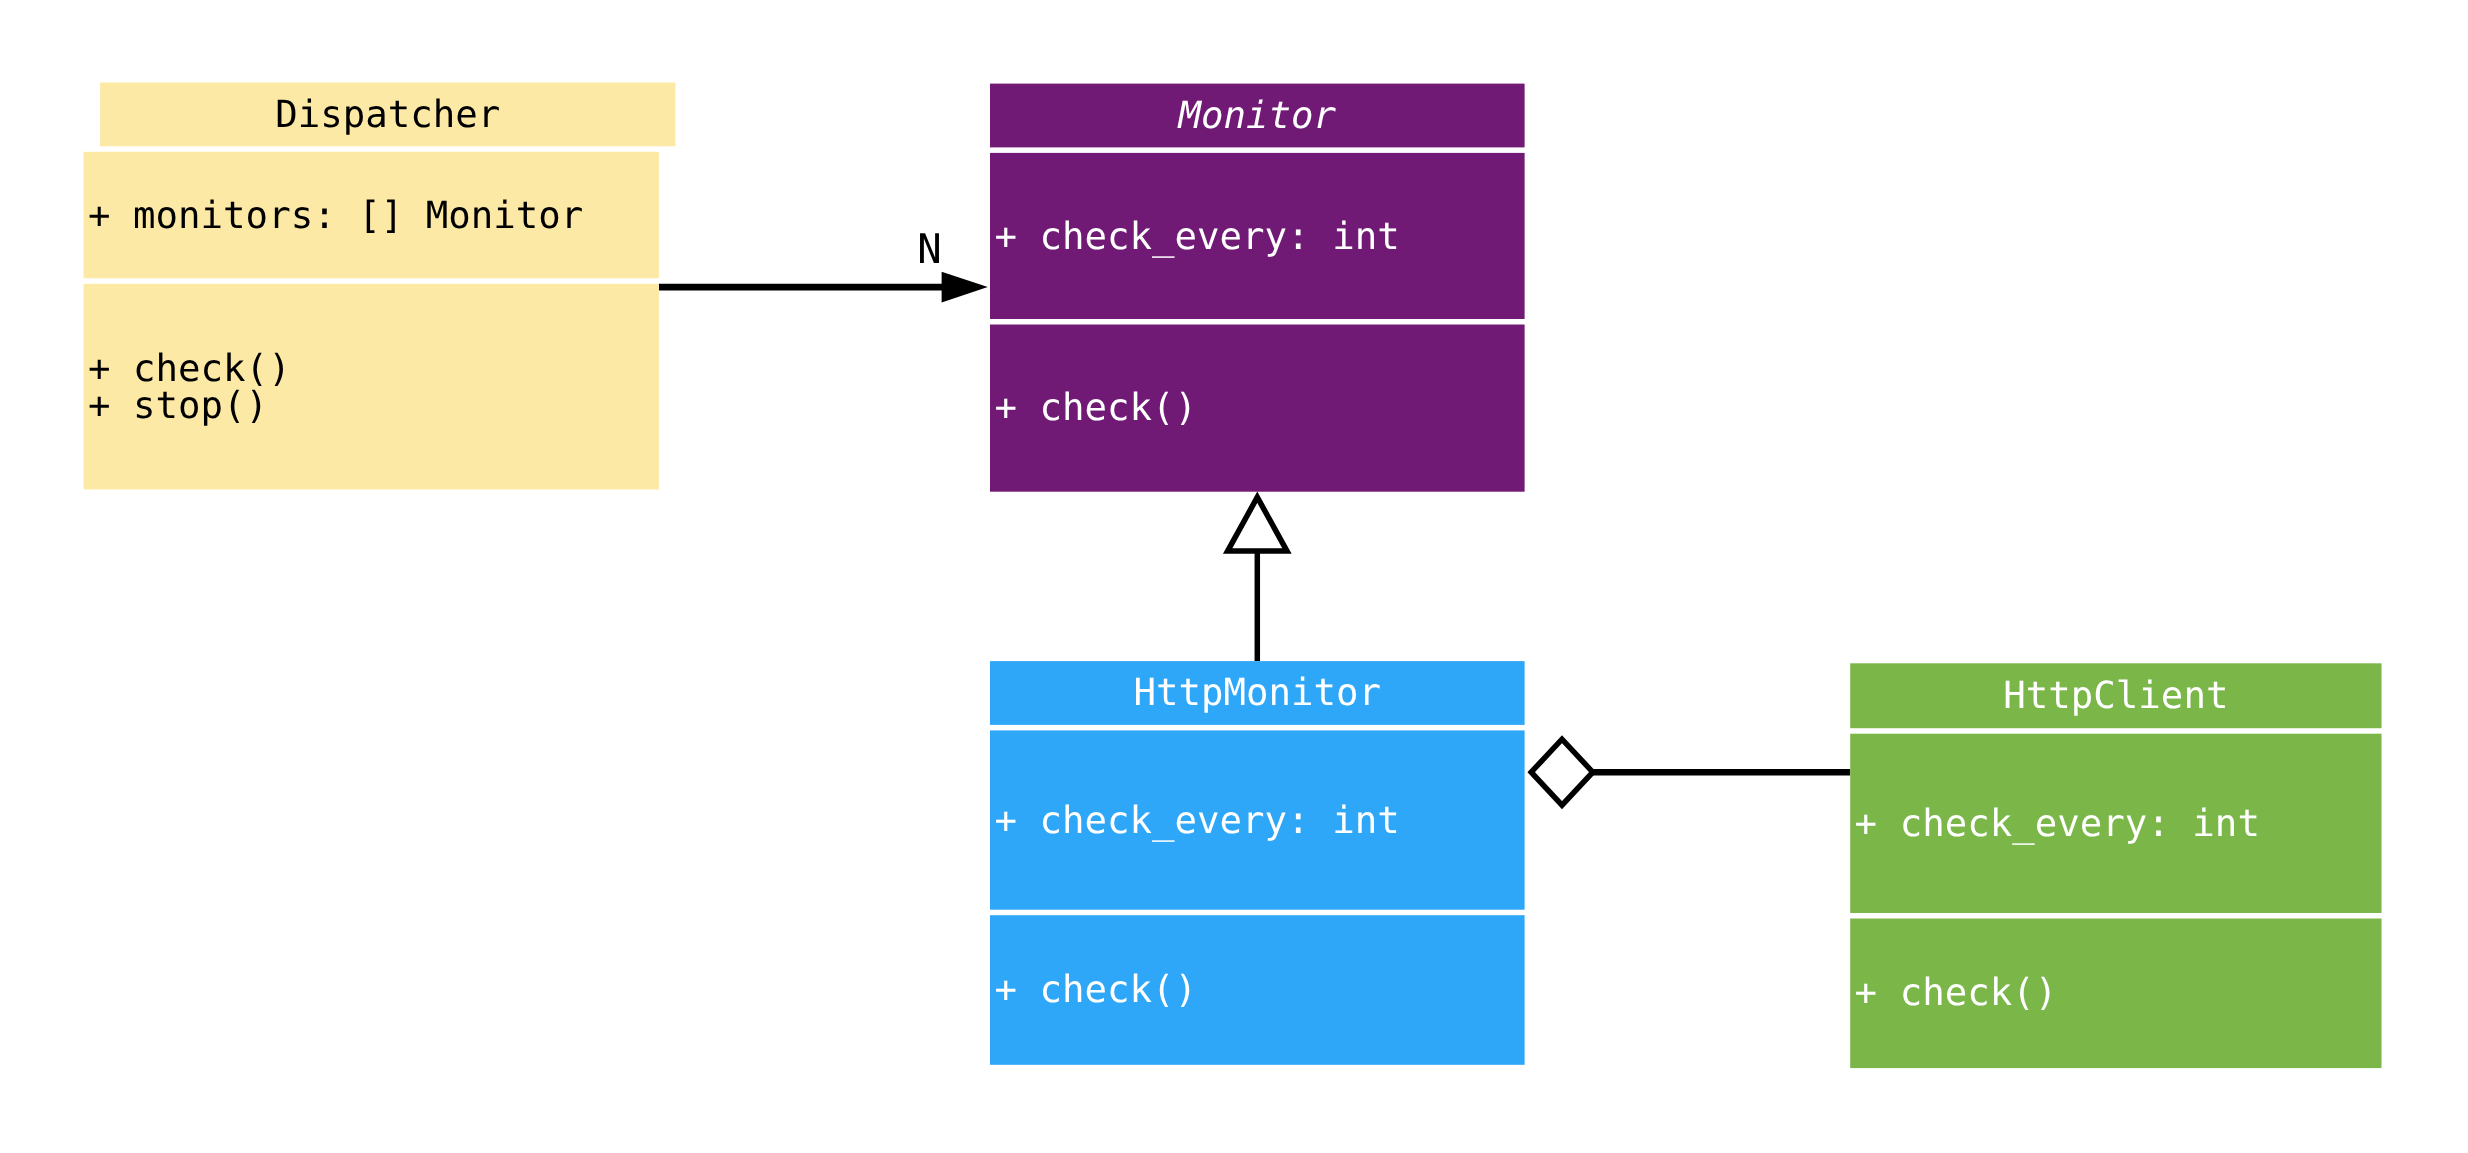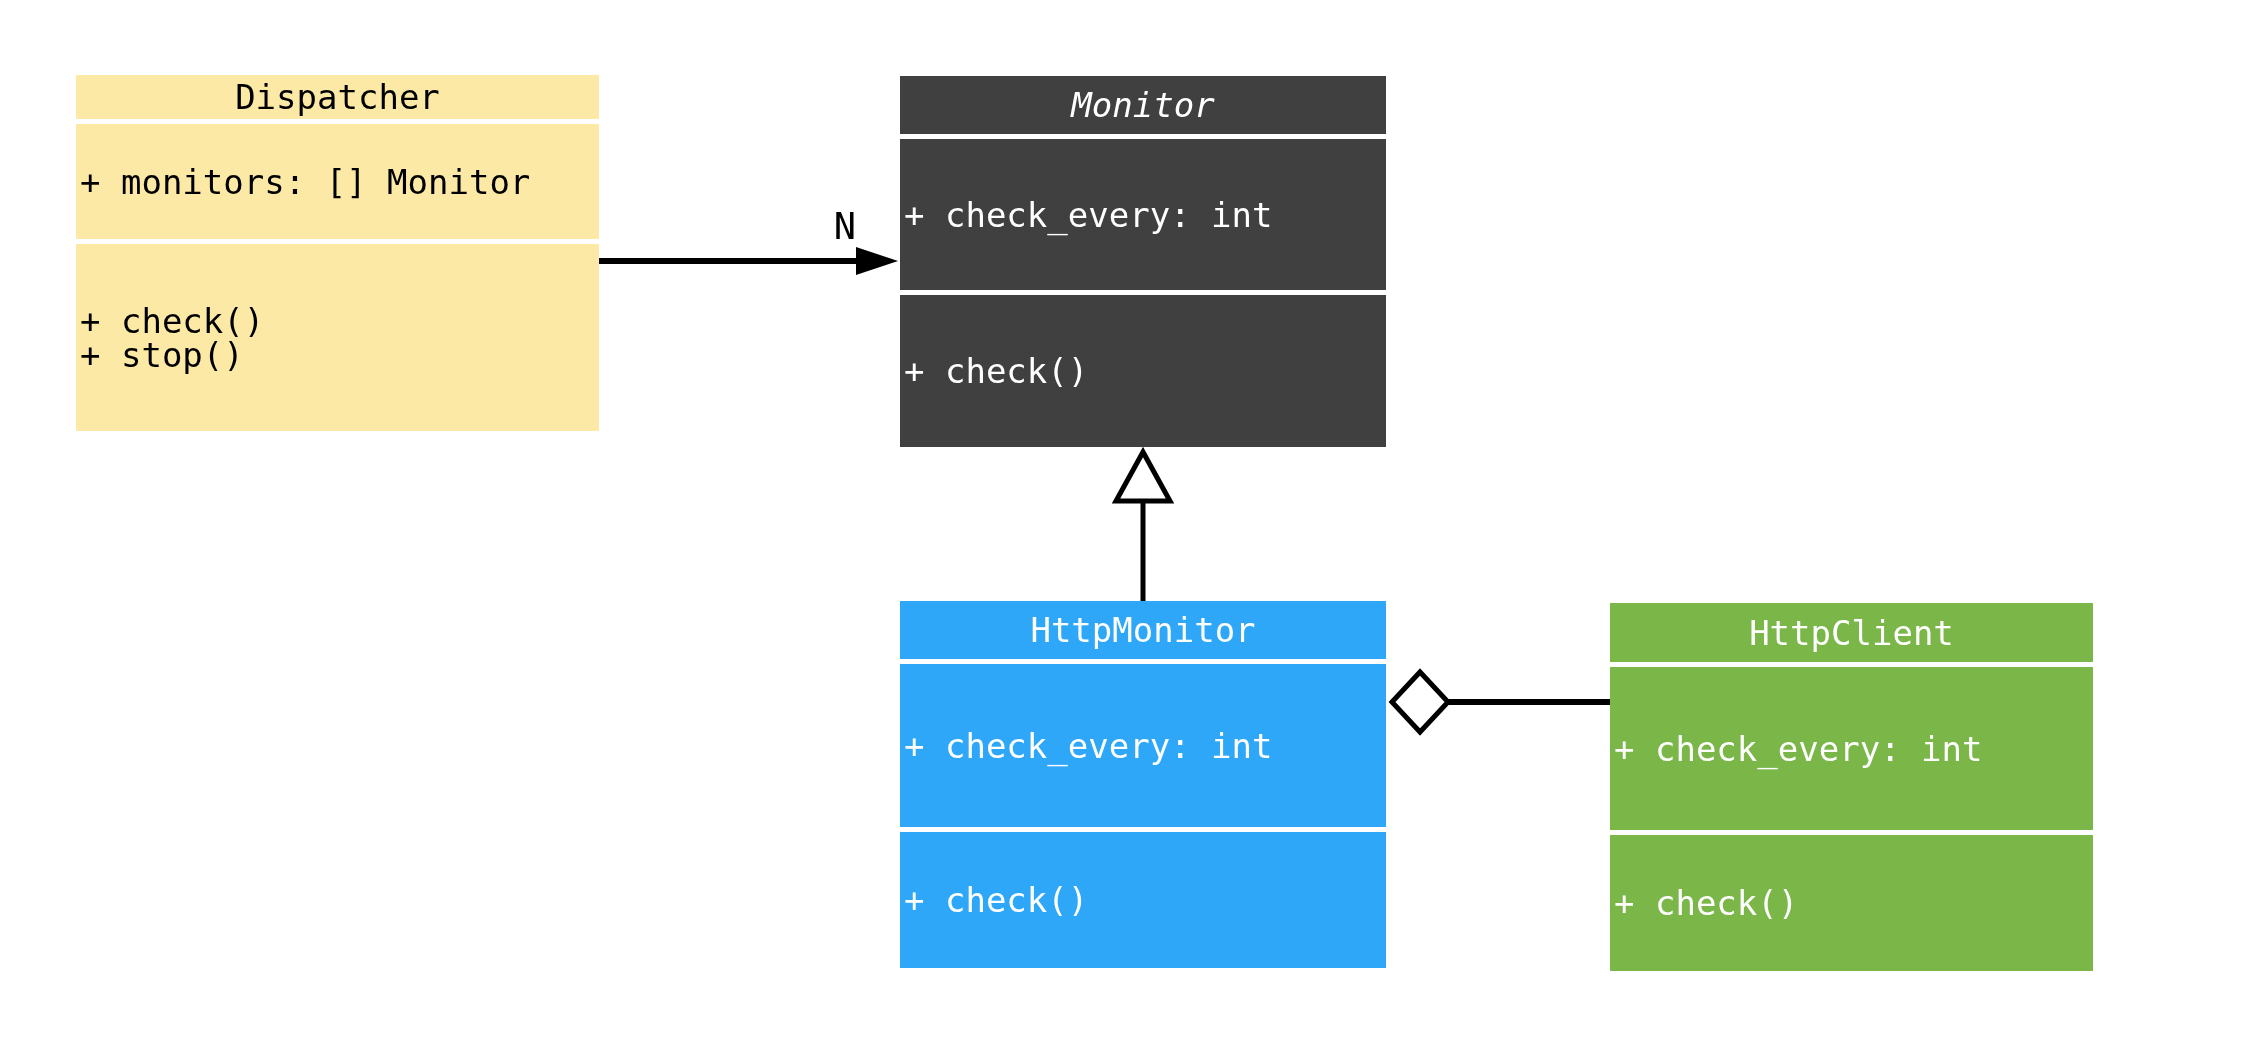--- a/index.html
+++ b/index.html
@@ -37,37 +37,37 @@
     display: flex;
     flex-direction: column;
     justify-content: center;
     padding-left: 4px;
     line-height: 34px;
   }
   .abstract .title { font-style: italic; }
 
   .box-dispatcher { left: 76px;  top: 75px;  width: 523px; color: #000000; }
   .box-dispatcher .sec { background: #FCE9A6; }
-  .box-dispatcher .title   { height: 44px; }
+  .box-dispatcher .title   { height: 58px; margin-left: 15px; }
   .box-dispatcher .attrs   { height: 115px; }
   .box-dispatcher .methods { height: 187px; }
 
   .box-monitor { left: 900px; top: 76px; width: 486px; color: #ffffff; }
-  .box-monitor .sec { background: #404040; }
+  .box-monitor .sec { background: #701a75; }
   .box-monitor .title   { height: 58px; }
   .box-monitor .attrs   { height: 151px; }
   .box-monitor .methods { height: 152px; }
 
   .box-http-monitor { left: 900px; top: 601px; width: 486px; color: #ffffff; }
   .box-http-monitor .sec { background: #2FA7F8; }
   .box-http-monitor .title   { height: 58px; }
   .box-http-monitor .attrs   { height: 163px; }
   .box-http-monitor .methods { height: 136px; }
 
-  .box-http-client { left: 1610px; top: 603px; width: 483px; color: #ffffff; }
+  .box-http-client { left: 1682px; top: 603px; width: 483px; color: #ffffff; }
   .box-http-client .sec { background: #7AB648; }
   .box-http-client .title   { height: 59px; }
   .box-http-client .attrs   { height: 163px; }
   .box-http-client .methods { height: 136px; }
 
   
   .multiplicity-label {
     position: absolute;
     left: 805px; top: 204px;
     width: 80px; height: 44px;

